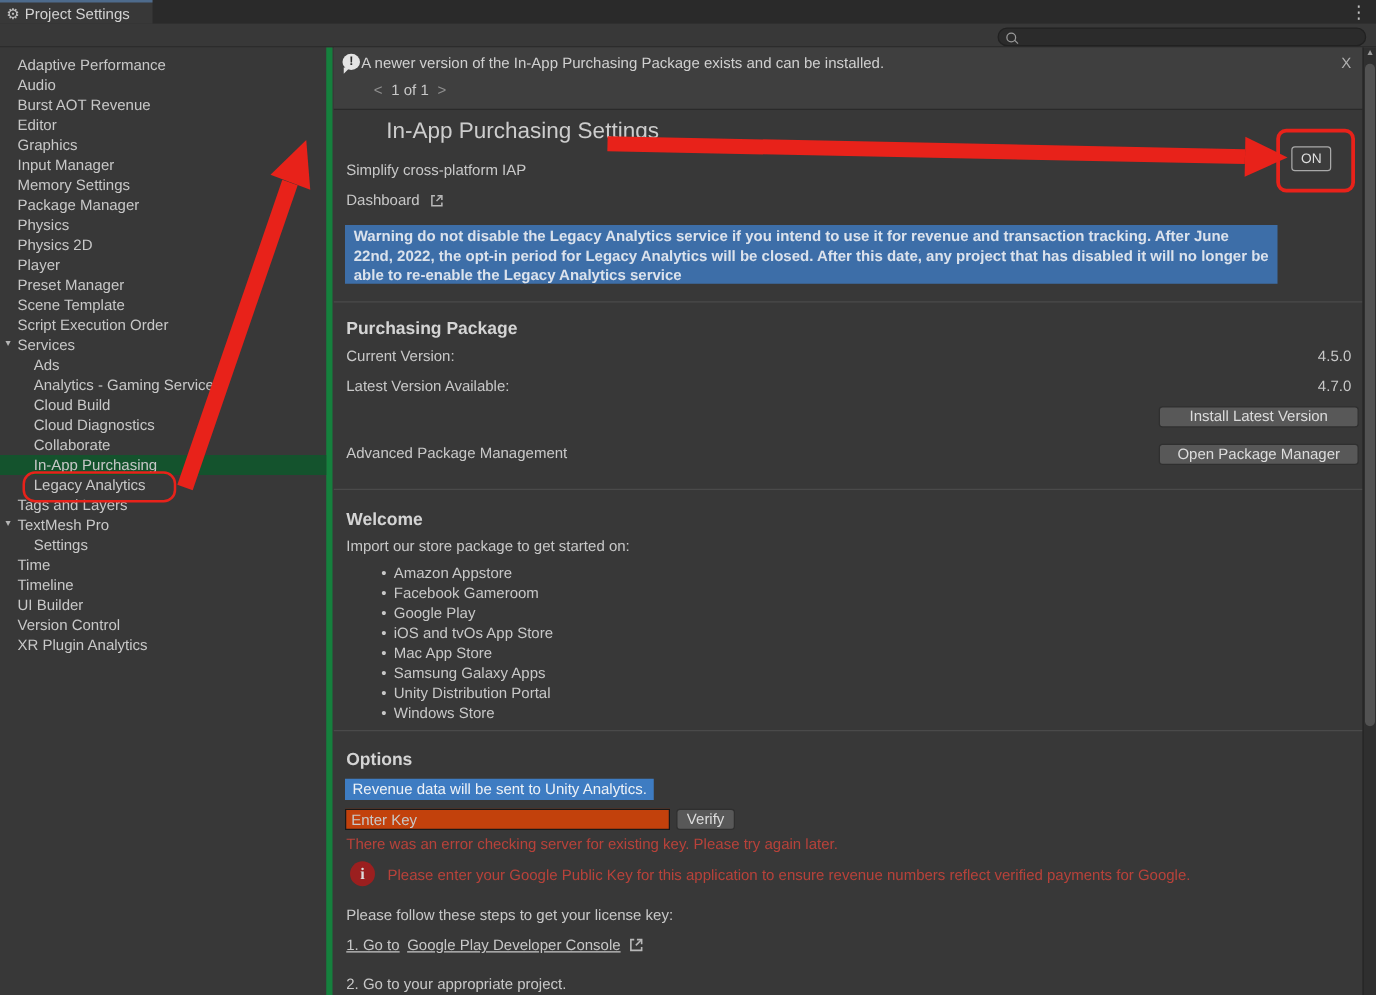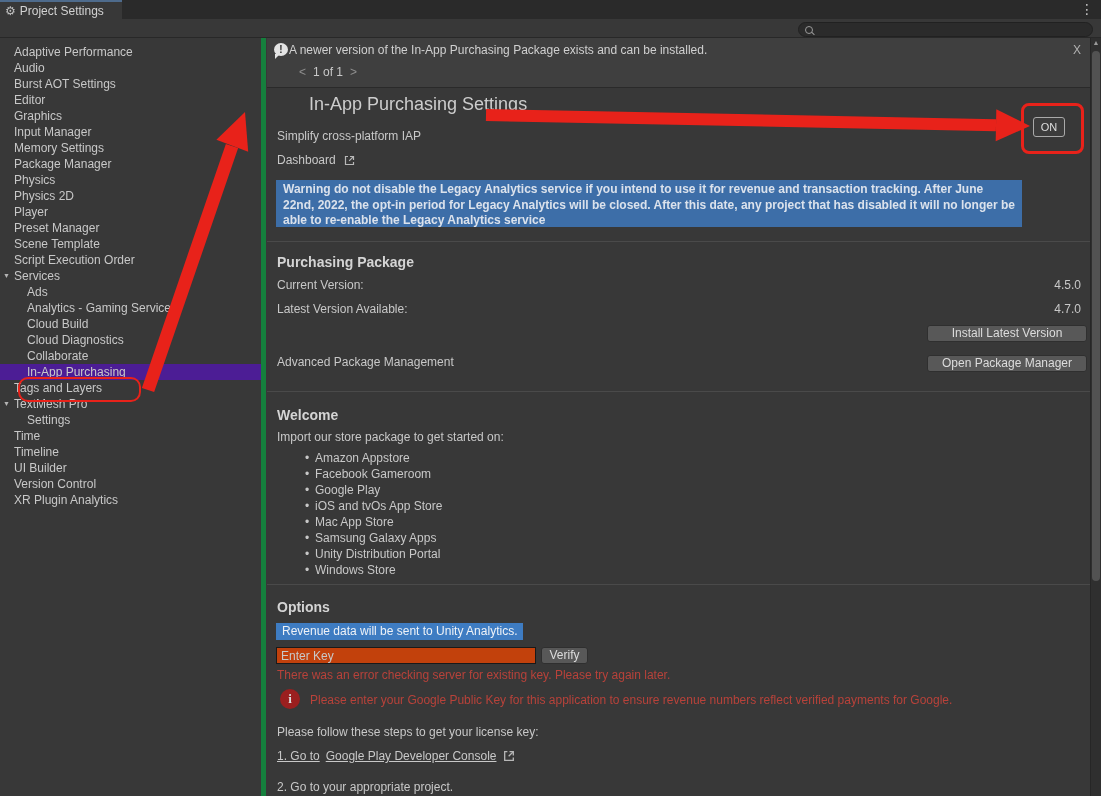--- a/index.html
+++ b/index.html
@@ -25,21 +25,21 @@
               transform:rotate(45deg);right:-3px;bottom:-1px;}
   .search input{background:transparent;border:0;outline:0;color:#cccccc;font-size:11px;width:250px;
                 font-family:inherit;}
 
   
   .sidebar{position:absolute;top:38px;left:0;width:266px;bottom:0;background:#383838;
            border-right:5px solid #15803d;box-sizing:border-box;padding-top:6px;}
   .side-item{position:relative;height:16px;line-height:16px;white-space:nowrap;color:#c8c8c8;}
   .side-item.lvl0{padding-left:14px;}
   .side-item.lvl1{padding-left:27px;}
-  .side-item.selected{background:#4c1d95;}
+  .side-item.selected{background:#14532d;}
   .fold{position:absolute;left:3px;top:0;font-size:7px;color:#b4b4b4;}
 
   
   .content{position:absolute;top:38px;left:267px;right:0;bottom:0;background:#383838;}
   .notif{position:absolute;top:0;left:0;right:0;height:50px;background:#3f3f3f;
          border-bottom:1px solid #2a2a2a;box-sizing:border-box;}
   .alert-icon{position:absolute;left:7px;top:5px;width:14px;height:13px;}
   .alert-bubble{width:14px;height:13px;background:#e4e4e4;border-radius:50%;position:relative;}
   .alert-bubble::after{content:"";position:absolute;left:1px;bottom:-3px;width:0;height:0;
          border-left:5px solid #e4e4e4;border-bottom:5px solid transparent;}
@@ -114,39 +114,40 @@
   <div class="toolbar">
     <div class="search">
       <span class="mag"></span>
       <input placeholder="" style="">
     </div>
   </div>
 
   <div class="sidebar" id="sidebar-list">
       <div class="side-item lvl0"><span>Adaptive Performance</span></div>
       <div class="side-item lvl0"><span>Audio</span></div>
-      <div class="side-item lvl0"><span>Burst AOT Settings</span></div>
+      <div class="side-item lvl0"><span>Burst AOT Revenue</span></div>
       <div class="side-item lvl0"><span>Editor</span></div>
       <div class="side-item lvl0"><span>Graphics</span></div>
       <div class="side-item lvl0"><span>Input Manager</span></div>
       <div class="side-item lvl0"><span>Memory Settings</span></div>
       <div class="side-item lvl0"><span>Package Manager</span></div>
       <div class="side-item lvl0"><span>Physics</span></div>
       <div class="side-item lvl0"><span>Physics 2D</span></div>
       <div class="side-item lvl0"><span>Player</span></div>
       <div class="side-item lvl0"><span>Preset Manager</span></div>
       <div class="side-item lvl0"><span>Scene Template</span></div>
       <div class="side-item lvl0"><span>Script Execution Order</span></div>
       <div class="side-item lvl0"><span class="fold">▼</span><span>Services</span></div>
       <div class="side-item lvl1"><span>Ads</span></div>
       <div class="side-item lvl1"><span>Analytics - Gaming Services</span></div>
       <div class="side-item lvl1"><span>Cloud Build</span></div>
       <div class="side-item lvl1"><span>Cloud Diagnostics</span></div>
       <div class="side-item lvl1"><span>Collaborate</span></div>
       <div class="side-item lvl1 selected"><span>In-App Purchasing</span></div>
+      <div class="side-item lvl1"><span>Legacy Analytics</span></div>
       <div class="side-item lvl0"><span>Tags and Layers</span></div>
       <div class="side-item lvl0"><span class="fold">▼</span><span>TextMesh Pro</span></div>
       <div class="side-item lvl1"><span>Settings</span></div>
       <div class="side-item lvl0"><span>Time</span></div>
       <div class="side-item lvl0"><span>Timeline</span></div>
       <div class="side-item lvl0"><span>UI Builder</span></div>
       <div class="side-item lvl0"><span>Version Control</span></div>
       <div class="side-item lvl0"><span>XR Plugin Analytics</span></div>
     </div>
 

